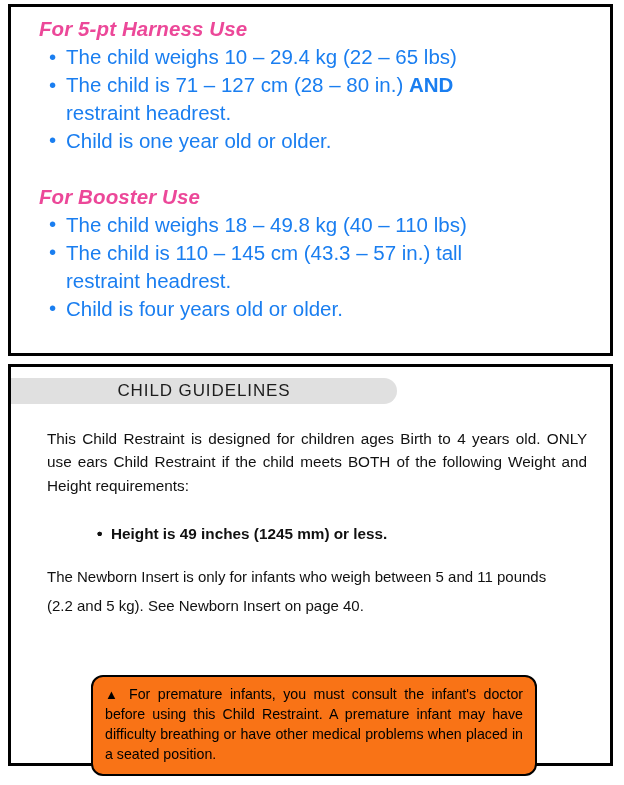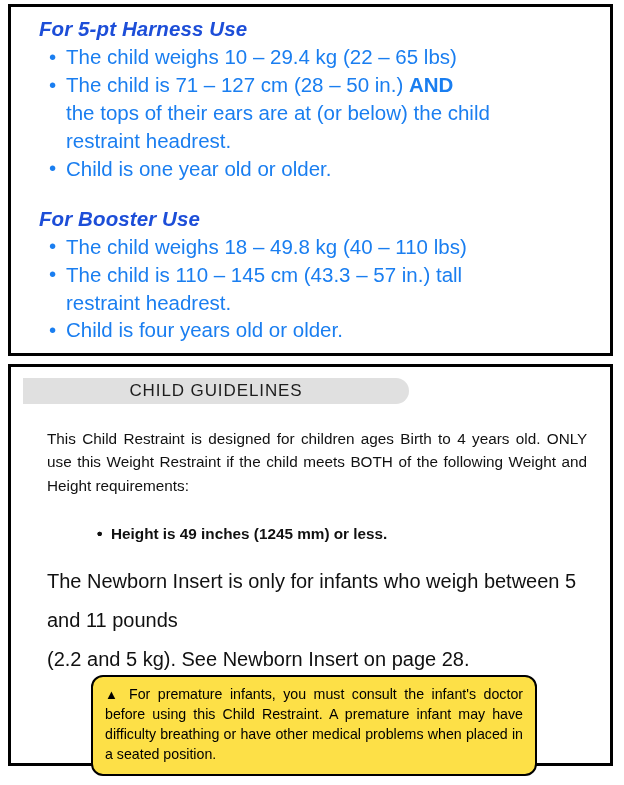--- a/index.html
+++ b/index.html
@@ -44,32 +44,32 @@
     width: 605px;
     height: 402px;
   }
 
   
   .blue-block {
     padding: 10px 14px 0 14px;
   }
 
   .blue-heading {
-    color: #1d4ed8;
+    color: #ec4899;
     font-weight: bold;
     font-style: italic;
     font-size: 20.5px;
     letter-spacing: 0.1px;
     line-height: 1.18;
     margin: 0 0 2px 14px;
     white-space: nowrap;
   }
 
   .blue-heading.second {
-    margin-top: 24px;
+    margin-top: 30px;
   }
 
   .blue-list {
     list-style: none;
     margin: 0;
     padding: 0;
   }
 
   .blue-list li {
     color: #1a7ef0;
@@ -98,21 +98,21 @@
     padding-left: 18px;
   }
 
   .strong-and {
     font-weight: bold;
   }
 
   
   .gl-banner {
     position: absolute;
-    left: 12px;
+    left: 0px;
     top: 11px;
     width: 386px;
     height: 26px;
     background: #e0e0e0;
     border-top-right-radius: 13px;
     border-bottom-right-radius: 13px;
     display: flex;
     align-items: center;
     justify-content: center;
   }
@@ -165,31 +165,31 @@
   }
 
   .gl-reqs li .bullet {
     position: absolute;
     left: 0;
     top: 0;
   }
 
   .gl-newborn {
     margin-top: 16px;
-    font-size: 20px;
+    font-size: 15px;
     line-height: 1.95;
   }
 
   
   .warn-box {
     position: absolute;
     left: 80px;
     top: 308px;
     width: 446px;
-    background: #fde047;
+    background: #f97316;
     border: 2.5px solid #000000;
     border-radius: 12px;
     box-sizing: border-box;
     padding: 7px 12px 9px 12px;
   }
 
   .warn-text {
     margin: 0;
     font-size: 14.2px;
     line-height: 1.42;
@@ -214,22 +214,21 @@
 
       <div class="blue-heading">For 5-pt Harness Use</div>
 
       <ul class="blue-list">
         <li>
           <span class="bullet">•</span>
           <span>The child weighs 10 – 29.4 kg (22 – 65 lbs)</span>
         </li>
         <li>
           <span class="bullet">•</span>
-          <span>The child is 71 – 127 cm (28 – 50 in.) </span><span class="strong-and">AND</span>
-          <span class="cont">the tops of their ears are at (or below) the child</span>
+          <span>The child is 71 – 127 cm (28 – 80 in.) </span><span class="strong-and">AND</span>
           <span class="cont">restraint headrest.</span>
         </li>
         <li>
           <span class="bullet">•</span>
           <span>Child is one year old or older.</span>
         </li>
       </ul>
 
       <div class="blue-heading second">For Booster Use</div>
 
@@ -254,33 +253,33 @@
 
   <div class="panel" id="panel-guidelines">
 
     <div class="gl-banner">
       <span class="gl-banner-label">CHILD GUIDELINES</span>
     </div>
 
     <div class="gl-body">
 
       <p class="gl-para justify"><span>This Child Restraint is designed for children ages Birth to 4 years old.</span>
-        <b>ONLY</b><span> use this Weight Restraint if the child meets </span><b>BOTH</b><span> of the following Weight and Height requirements:</span></p>
+        <b>ONLY</b><span> use ears Child Restraint if the child meets </span><b>BOTH</b><span> of the following Weight and Height requirements:</span></p>
 
       <ul class="gl-reqs">
         <li>
           <span class="bullet">•</span>
         </li>
         <li>
           <span class="bullet">•</span>
           <span>Height is 49 inches (1245 mm) or less.</span>
         </li>
       </ul>
 
-      <p class="gl-para gl-newborn"><span>The Newborn Insert is only for infants who weigh between 5 and 11 pounds</span><br><span>(2.2 and 5 kg).  See Newborn Insert on page 28.</span></p>
+      <p class="gl-para gl-newborn"><span>The Newborn Insert is only for infants who weigh between 5 and 11 pounds</span><br><span>(2.2 and 5 kg).  See Newborn Insert on page 40.</span></p>
 
     </div>
 
     <div class="warn-box">
       <p class="warn-text"><span class="warn-tri">▲</span>
         <span>For premature infants, you must consult the infant's doctor before using this Child Restraint.  A premature infant may have difficulty breathing or have other medical problems when placed in a seated position.</span></p>
     </div>
 
   </div>
 

